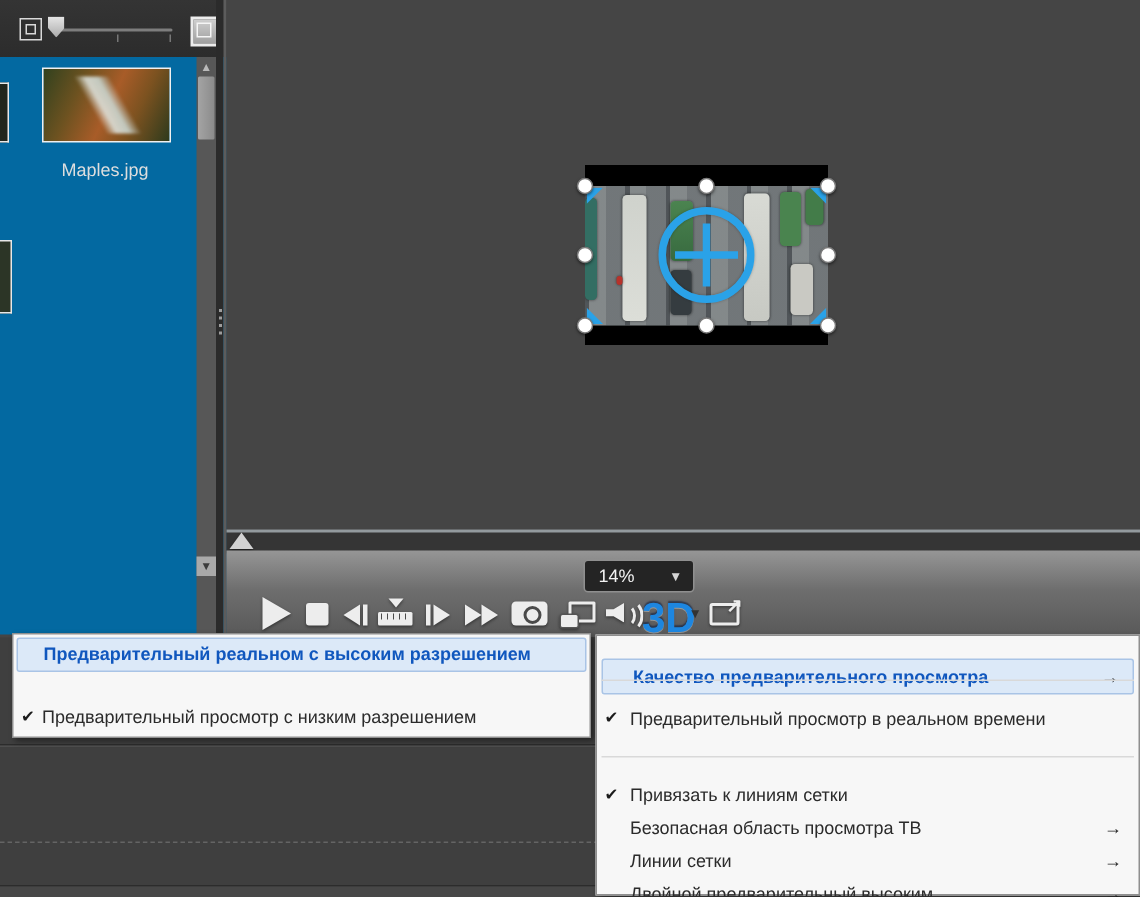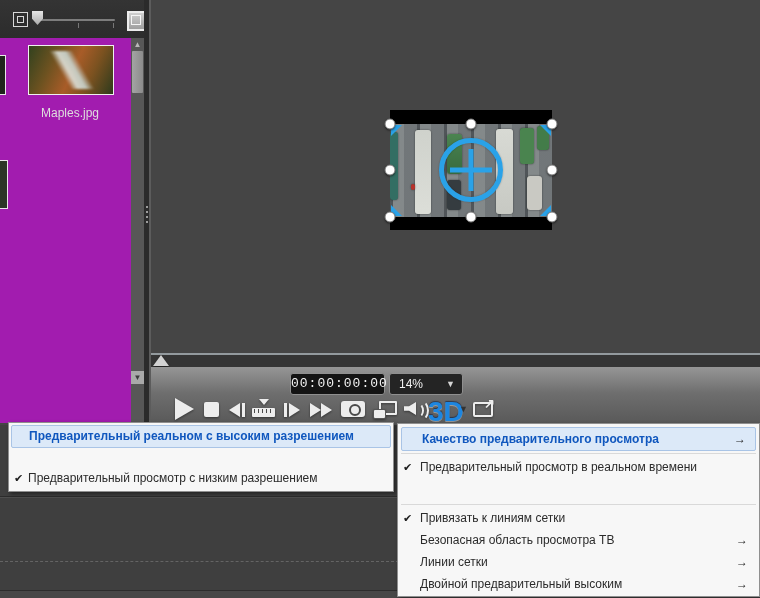--- a/index.html
+++ b/index.html
@@ -11,21 +11,21 @@
   
   #lib-toolbar{left:0;top:0;width:151px;height:38px;background:linear-gradient(#343434,#2c2c2c);border-bottom:1px solid #242424;}
   #btn-thumb-small{left:13px;top:12px;width:13px;height:13px;border:1px solid #d9d9d9;background:#2f2f2f;}
   #btn-thumb-small span{position:absolute;left:3px;top:3px;width:5px;height:5px;border:1px solid #d9d9d9;}
   #btn-thumb-large{left:127px;top:11px;width:16px;height:16px;border:2px solid #ececec;background:linear-gradient(#cfcfcf,#9f9f9f);}
   #btn-thumb-large span{position:absolute;left:2px;top:2px;width:8px;height:8px;border:1px solid #f5f5f5;}
   #zoom-track{left:39px;top:19px;width:76px;height:2px;background:#7d7d7d;border-radius:1px;}
   .zoom-tick{top:23px;width:1px;height:5px;background:#777;}
   #zoom-handle{left:32px;top:11px;width:11px;height:14px;background:linear-gradient(#e6e6e6,#ababab);
                clip-path:polygon(0 0,100% 0,100% 55%,50% 100%,0 55%);}
-  #library{left:0;top:38px;width:151px;height:385px;background:#a21caf;}
+  #library{left:0;top:38px;width:151px;height:385px;background:#0369a1;}
   .part-thumb{background:#20251c;border:1px solid #e8e8e8;border-left:none;}
   #thumb-maples{left:28px;top:7px;width:84px;height:48px;border:1px solid #f0f0f0;
      background:linear-gradient(115deg,#31411e 0%,#6d5220 28%,#a85c28 52%,#7c5220 72%,#2d3a1c 100%);}
   #thumb-maples i{position:absolute;left:8%;top:10%;width:84%;height:80%;display:block;
      background:linear-gradient(60deg,transparent 38%,rgba(225,232,228,.85) 46%,rgba(200,212,206,.9) 55%,transparent 64%);
      filter:blur(1px);}
   #thumb-label{left:0;top:68px;width:140px;text-align:center;color:#dedede;font-size:12px;}
   #lib-scroll{left:131px;top:38px;width:13px;height:385px;background:#575757;}
   #scroll-up{left:131px;top:39px;width:13px;height:11px;color:#b9b9b9;font-size:8px;text-align:center;line-height:11px;}
   #scroll-thumb{left:132px;top:51px;width:11px;height:42px;background:linear-gradient(90deg,#a4a4a4,#8b8b8b);border-radius:1px;}
@@ -125,21 +125,21 @@
   #tl-dash{left:0;top:136px;width:760px;height:0;border-top:1px dashed #646464;}
   #tl-l2{left:0;top:165px;width:760px;height:1px;background:#2c2c2c;}
   #tl-foot{left:0;top:166px;width:760px;height:7px;background:#474747;}
 
   
   .menu{background:#f7f7f7;border:1px solid #8f8f8f;box-shadow:2px 2px 4px rgba(0,0,0,.45);}
   #submenu{left:8px;top:422px;width:384px;height:68px;}
   #ctxmenu{left:397px;top:423px;width:361px;height:172px;}
   .mrow{position:absolute;left:2px;right:2px;height:21px;font-size:12px;line-height:21px;color:#2b2b2b;white-space:nowrap;}
   .mrow .lbl{position:absolute;left:17px;}
-  #ctxmenu .mrow{height:22px;line-height:22px;}
+  #ctxmenu .mrow{height:22px;line-height:22px;margin-top:12px;}
   #ctxmenu .mrow .lbl{left:20px;}
   .mrow .chk{position:absolute;left:3px;top:0;width:14px;font-size:11px;color:#1c1c1c;}
   .mrow .sub{position:absolute;right:9px;top:0;font-size:12px;font-weight:bold;color:#1c1c1c;}
   .mrow.hl{background:#dce9f8;border:1px solid #a9c4e6;border-radius:2px;}
   .mrow.hl .lbl{font-weight:bold;color:#1057be;}
   .msep{position:absolute;left:3px;right:3px;height:1px;background:#d9d9d9;}
 </style>
 </head>
 <body>
 
@@ -207,21 +207,20 @@
   <div class="abs handle" style="left:390px;top:170px;"></div>
   <div class="abs handle" style="left:552px;top:170px;"></div>
   <div class="abs handle" style="left:390px;top:217px;"></div>
   <div class="abs handle" style="left:471px;top:217px;"></div>
   <div class="abs handle" style="left:552px;top:217px;"></div>
 
   <div class="abs" id="scrubber"></div>
   <div class="abs" id="scrub-handle"></div>
 
   <div class="abs" id="ctrlbar">
-    <div class="abs" id="timecode" style="position:absolute;left:139px;top:6px;">00:00:00:00</div>
     <div class="abs" id="zoomsel" style="position:absolute;left:238px;top:6px;">
       <b>14%</b>
       <i>▼</i>
     </div>
   </div>
   <div class="abs ticon" id="btn-play"></div>
   <div class="abs ticon" id="btn-stop"></div>
   <div class="abs ticon" id="btn-prev">
     <span class="tri-l"></span>
       <span class="fbar"></span>

